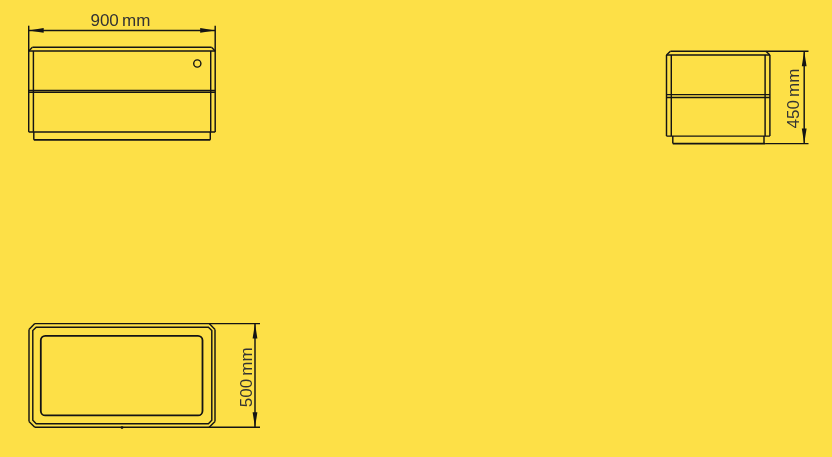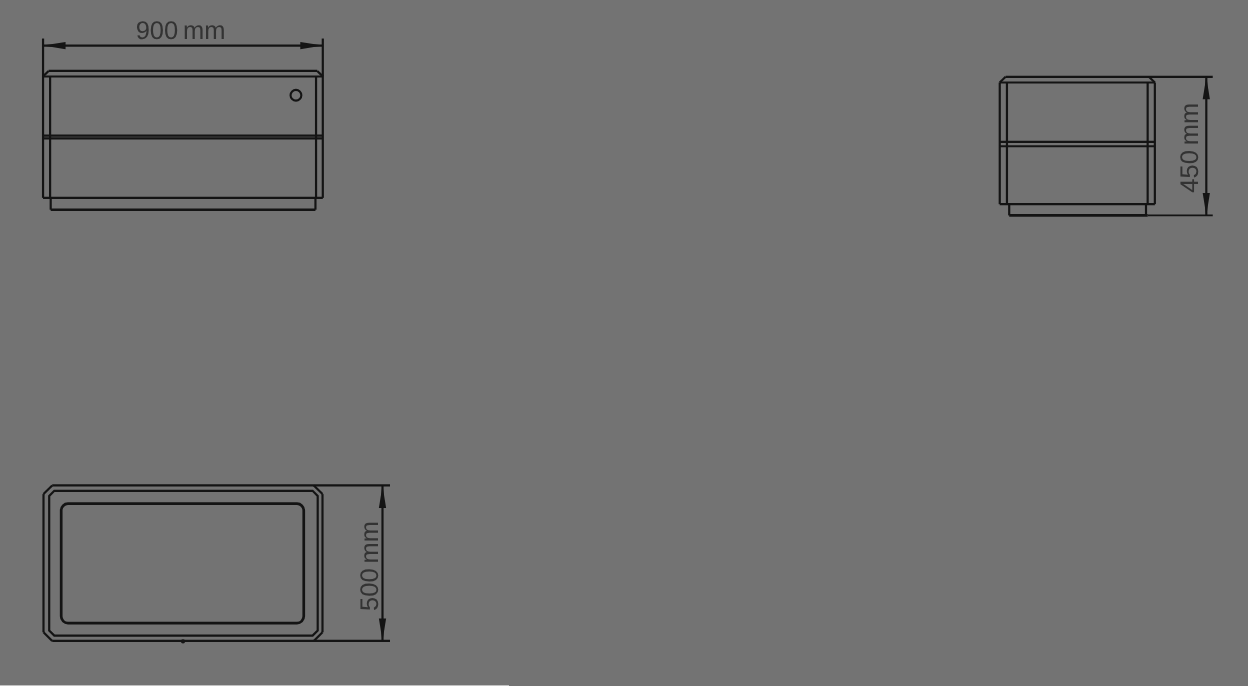--- a/index.html
+++ b/index.html
@@ -1,16 +1,16 @@
 <!DOCTYPE html>
 <html><head>
 <meta charset="utf-8">
 <style>
   html,body{margin:0;padding:0;background:#ffffff;}
-  .page{width:832px;height:457px;position:relative;background:#737373;overflow:hidden;}
+  .page{width:832px;height:457px;position:relative;background:#fde047;overflow:hidden;}
   text{font-family:"Liberation Sans",sans-serif;fill:#333333;word-spacing:-1.5px;}
 </style>
 </head>
 <body>
 <div class="page">
 <svg width="832" height="457" viewBox="0 0 832 457" xmlns="http://www.w3.org/2000/svg" fill="none" stroke="#141414" stroke-width="1.45" stroke-linecap="butt">
 
   <text x="120.4" y="25.8" font-size="17" text-anchor="middle" stroke="none">900 mm</text>
 
   <path d="M28.7 30.4 H215.2"></path>

